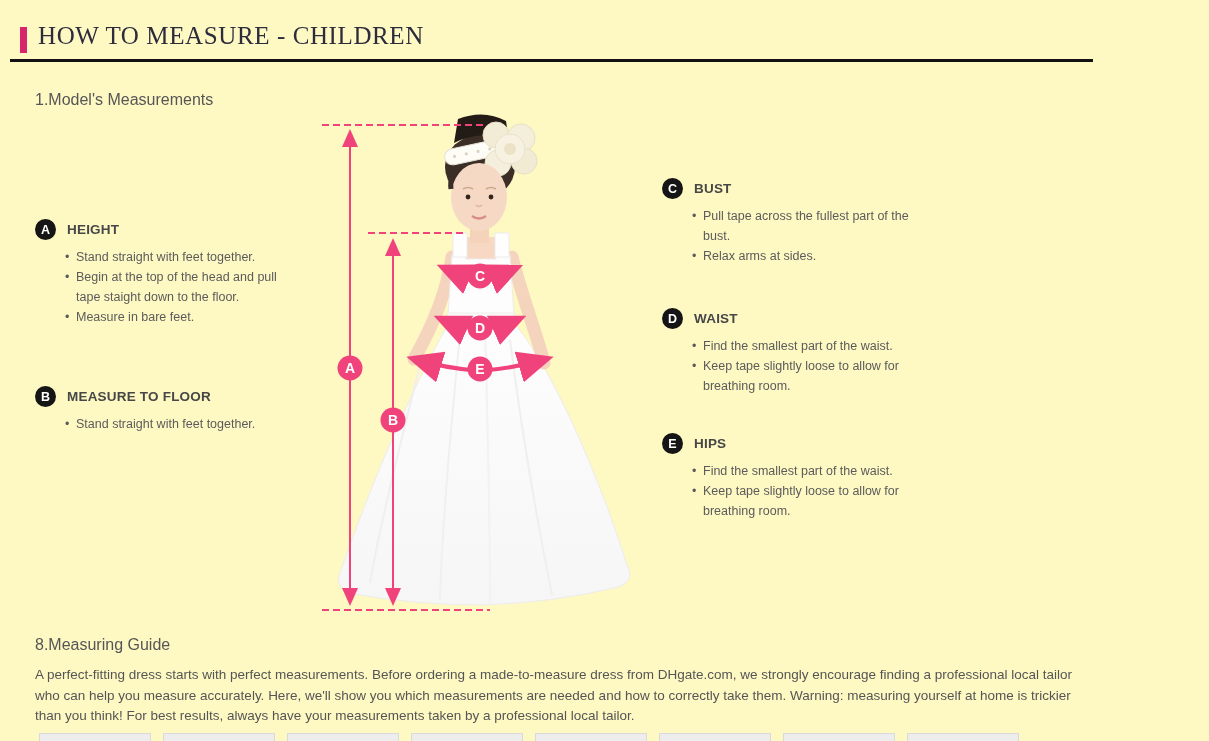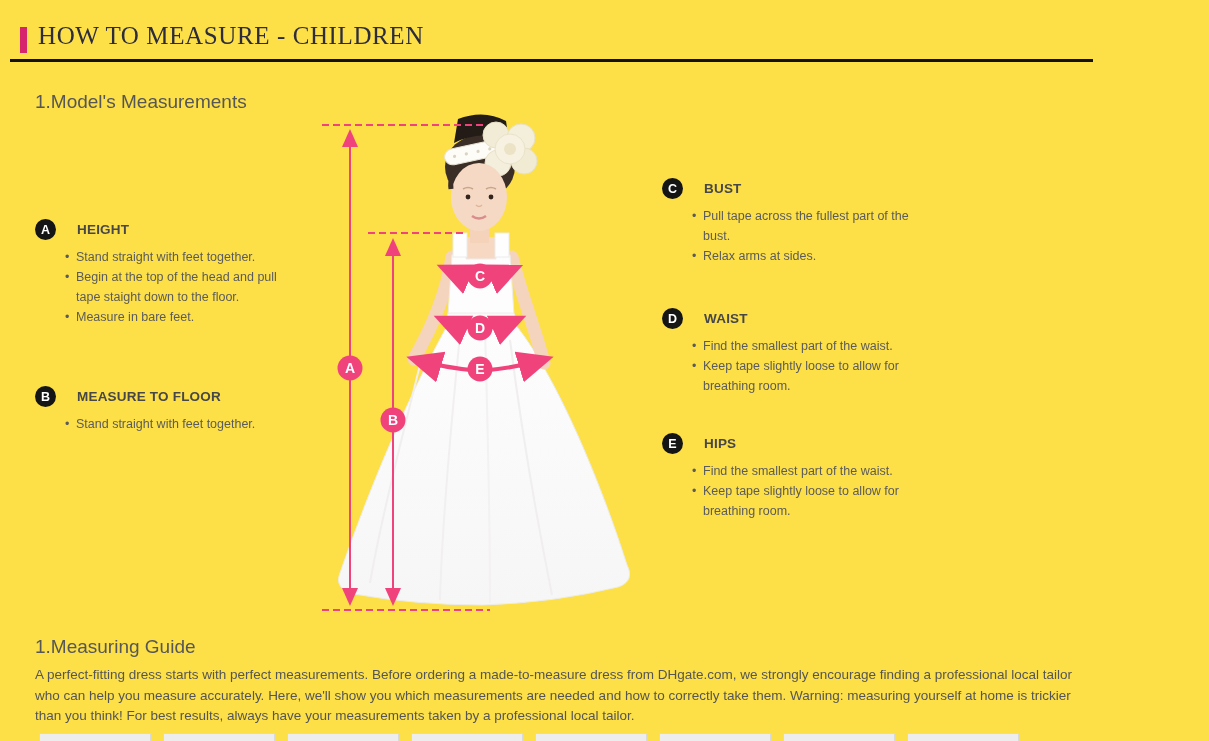--- a/index.html
+++ b/index.html
@@ -1,35 +1,35 @@
 <!DOCTYPE html>
 <html><head>
 <meta charset="utf-8">
 <style>
   * { margin:0; padding:0; box-sizing:border-box; }
   html,body { background:#ffffff; }
   body { font-family:"Liberation Sans","DejaVu Sans",sans-serif; color:#555; }
-  #page { position:relative; width:1209px; height:741px; background:#fde047; overflow:hidden; }
+  #page { position:relative; width:1209px; height:741px; background:#fef9c3; overflow:hidden; }
 
   
   .title-bar { position:absolute; left:20px; top:27px; width:7px; height:26px; background:#d6256d; }
   .page-title { position:absolute; left:38px; top:22px; font-family:"Liberation Serif","DejaVu Serif",serif;
                 font-size:25px; font-weight:500; color:#2c2c3c; letter-spacing:0.6px; white-space:nowrap; }
   .rule { position:absolute; left:10px; top:59px; width:1083px; height:3px; background:#121212; }
 
-  .sub-heading { position:absolute; font-size:19px; color:#565656; }
+  .sub-heading { position:absolute; font-size:16px; color:#565656; }
   #sec1-heading { left:35px; top:91px; }
   #sec2-heading { left:35px; top:636px; }
 
   
   .meas-section { position:absolute; }
   .meas-head { display:flex; align-items:center; }
   .badge { width:21px; height:21px; border-radius:50%; background:#151515; color:#fff;
            font-size:12.5px; font-weight:bold; display:flex; align-items:center; justify-content:center; flex:0 0 21px; }
-  .meas-title { margin-left:21px; font-size:13.5px; font-weight:bold; color:#474747; letter-spacing:0.2px; }
+  .meas-title { margin-left:11px; font-size:13.5px; font-weight:bold; color:#474747; letter-spacing:0.2px; }
   .meas-bullets { list-style:none; margin:7px 0 0 30px; }
   .meas-bullets li { position:relative; padding-left:11px; font-size:12.5px; line-height:20px; color:#5b5b5b; }
   .meas-bullets li::before { content:"\2022"; position:absolute; left:0; top:0; color:#5b5b5b; }
   #sec-a { left:35px; top:219px; } #sec-a .meas-bullets { width:232px; }
   #sec-b { left:35px; top:386px; } #sec-b .meas-bullets { width:228px; }
   #sec-c { left:662px; top:178px; } #sec-c .meas-bullets { width:238px; }
   #sec-d { left:662px; top:308px; } #sec-d .meas-bullets { width:242px; }
   #sec-e { left:662px; top:433px; } #sec-e .meas-bullets { width:242px; }
 
   
@@ -204,21 +204,21 @@
         <circle cx="180" cy="171" r="12.5" fill="#f0437c"></circle>
         <text x="180" y="176" fill="#ffffff">C</text>
         <circle cx="180" cy="223" r="12.5" fill="#f0437c"></circle>
         <text x="180" y="228" fill="#ffffff">D</text>
         <circle cx="180" cy="264" r="12.5" fill="#f0437c"></circle>
         <text x="180" y="269" fill="#ffffff">E</text>
       </g>
     </svg>
   </div>
 
-  <div id="sec2-heading" class="sub-heading">1.Measuring Guide</div>
+  <div id="sec2-heading" class="sub-heading">8.Measuring Guide</div>
   <p id="guide-paragraph">A perfect-fitting dress starts with perfect measurements. Before ordering a made-to-measure dress from DHgate.com, we strongly encourage finding a professional local tailor who can help you measure accurately. Here, we'll show you which measurements are needed and how to correctly take them. Warning: measuring yourself at home is trickier than you think! For best results, always have your measurements taken by a professional local tailor.</p>
 
   <div id="chart-row">
     <div class="chart-cell"></div>
     <div class="chart-cell"></div>
     <div class="chart-cell"></div>
     <div class="chart-cell"></div>
     <div class="chart-cell"></div>
     <div class="chart-cell"></div>
     <div class="chart-cell"></div>

